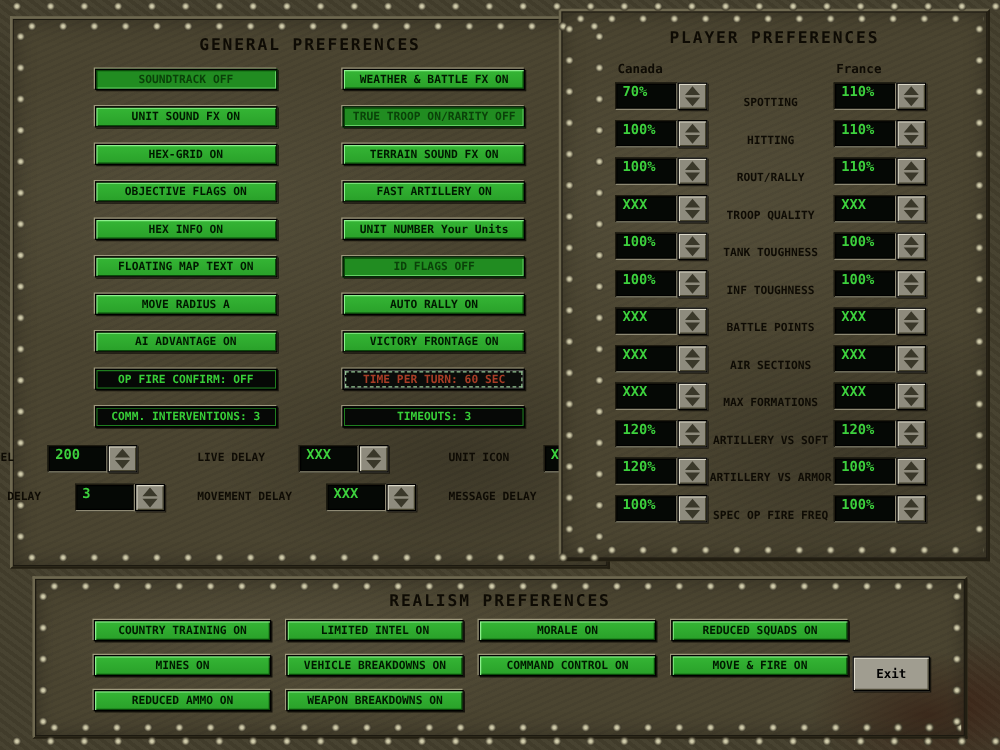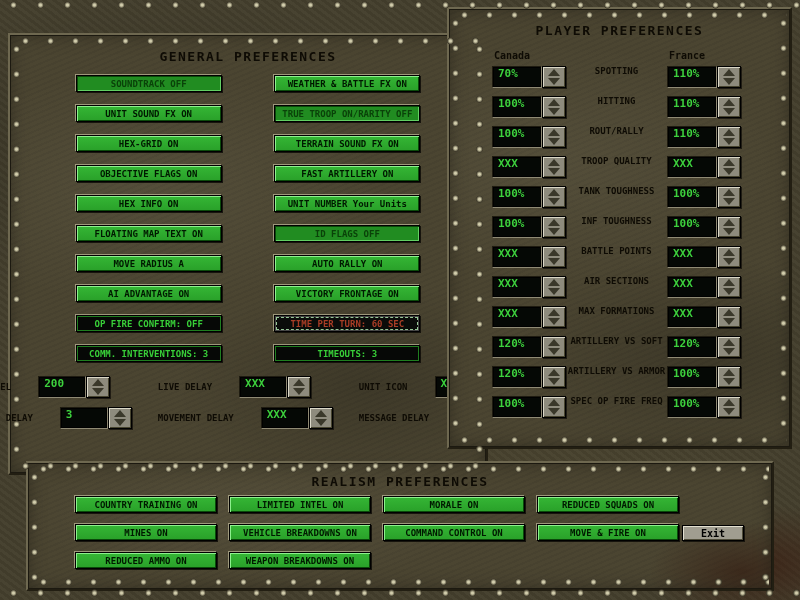--- a/index.html
+++ b/index.html
@@ -38,21 +38,21 @@
     border: 2px solid;
     border-color: #6e6850 #221e12 #221e12 #6e6850;
     background:
       radial-gradient(380px 200px at 30% 35%, rgba(255,250,220,0.05), transparent 60%),
       radial-gradient(300px 160px at 75% 80%, rgba(0,0,0,0.18), transparent 65%),
       repeating-linear-gradient(-23deg, rgba(0,0,0,0.05) 0 2px, transparent 2px 5px),
       #4b4531;
     box-shadow: inset 0 0 0 1px #1c1910, inset 0 0 18px rgba(0,0,0,0.35);
     padding: 13px;
   }
-  #general-panel { left: 8px;  top: 13px;  width: 480px; height: 442px; margin-top: 20px; }
+  #general-panel { left: 8px;  top: 13px;  width: 480px; height: 442px; }
   #player-panel  { left: 447px; top: 7px; width: 345px; height: 442px; }
   #realism-panel { left: 26px; top: 461px; width: 748px; height: 130px; padding: 10px 13px;
     background:
       radial-gradient(130px 70px at 96% 86%, rgba(45,16,8,0.5), transparent 72%),
       radial-gradient(380px 120px at 30% 40%, rgba(255,250,220,0.05), transparent 60%),
       repeating-linear-gradient(-23deg, rgba(0,0,0,0.05) 0 2px, transparent 2px 5px),
       #4b4531; }
 
   .panel-title {
     margin-top: 1px;
@@ -131,37 +131,37 @@
   }
   .gspin { display: flex; flex-direction: row; align-items: center; gap: 3px; }
   .slab { font: bold 9px "DejaVu Sans Mono", monospace; color: #0e0b04; white-space: nowrap; }
   .srow { display: flex; padding-left: 24px; }
   .gspin .valbox { width: 48px; }
 
   .phead { display: flex; margin: 12px 36px 5px 30px; }
   .phead span { width: 74px; font: bold 10px "DejaVu Sans Mono", monospace; color: #0e0b04; padding-left: 2px; }
   .phead .spacer { flex: 1; width: auto; }
   .prows { display: flex; flex-direction: column; gap: 8px; margin: 0 36px 0 30px; }
-  .prow { display: flex; align-items: flex-start; }
+  .prow { display: flex; align-items: flex-end; }
   .plabel {
     flex: 1; text-align: center;
     font: bold 9px "DejaVu Sans Mono", monospace;
     color: #0e0b04; white-space: nowrap; overflow: hidden;
   }
 
   .realism-grid {
     display: grid;
     grid-template-columns: repeat(4, 142px);
     column-gap: 12px; row-gap: 11px;
     margin: 7px 0 0 34px;
   }
   .exit-btn {
     appearance: none; -webkit-appearance: none;
     position: absolute; right: 28px; top: 62px;
-    width: 62px; height: 16px;
+    width: 62px; height: 28px;
     display: flex; align-items: center; justify-content: center;
     font: bold 10px "DejaVu Sans Mono", monospace; color: #000;
     background: #a09d90;
     border: 1px solid #000;
     box-shadow: inset 1px 1px 0 #e2dfd0, inset -1px -1px 0 #504d3a, 1px 1px 0 rgba(14,12,7,0.8);
     cursor: pointer;
   }
 </style>
 </head>
 <body>

